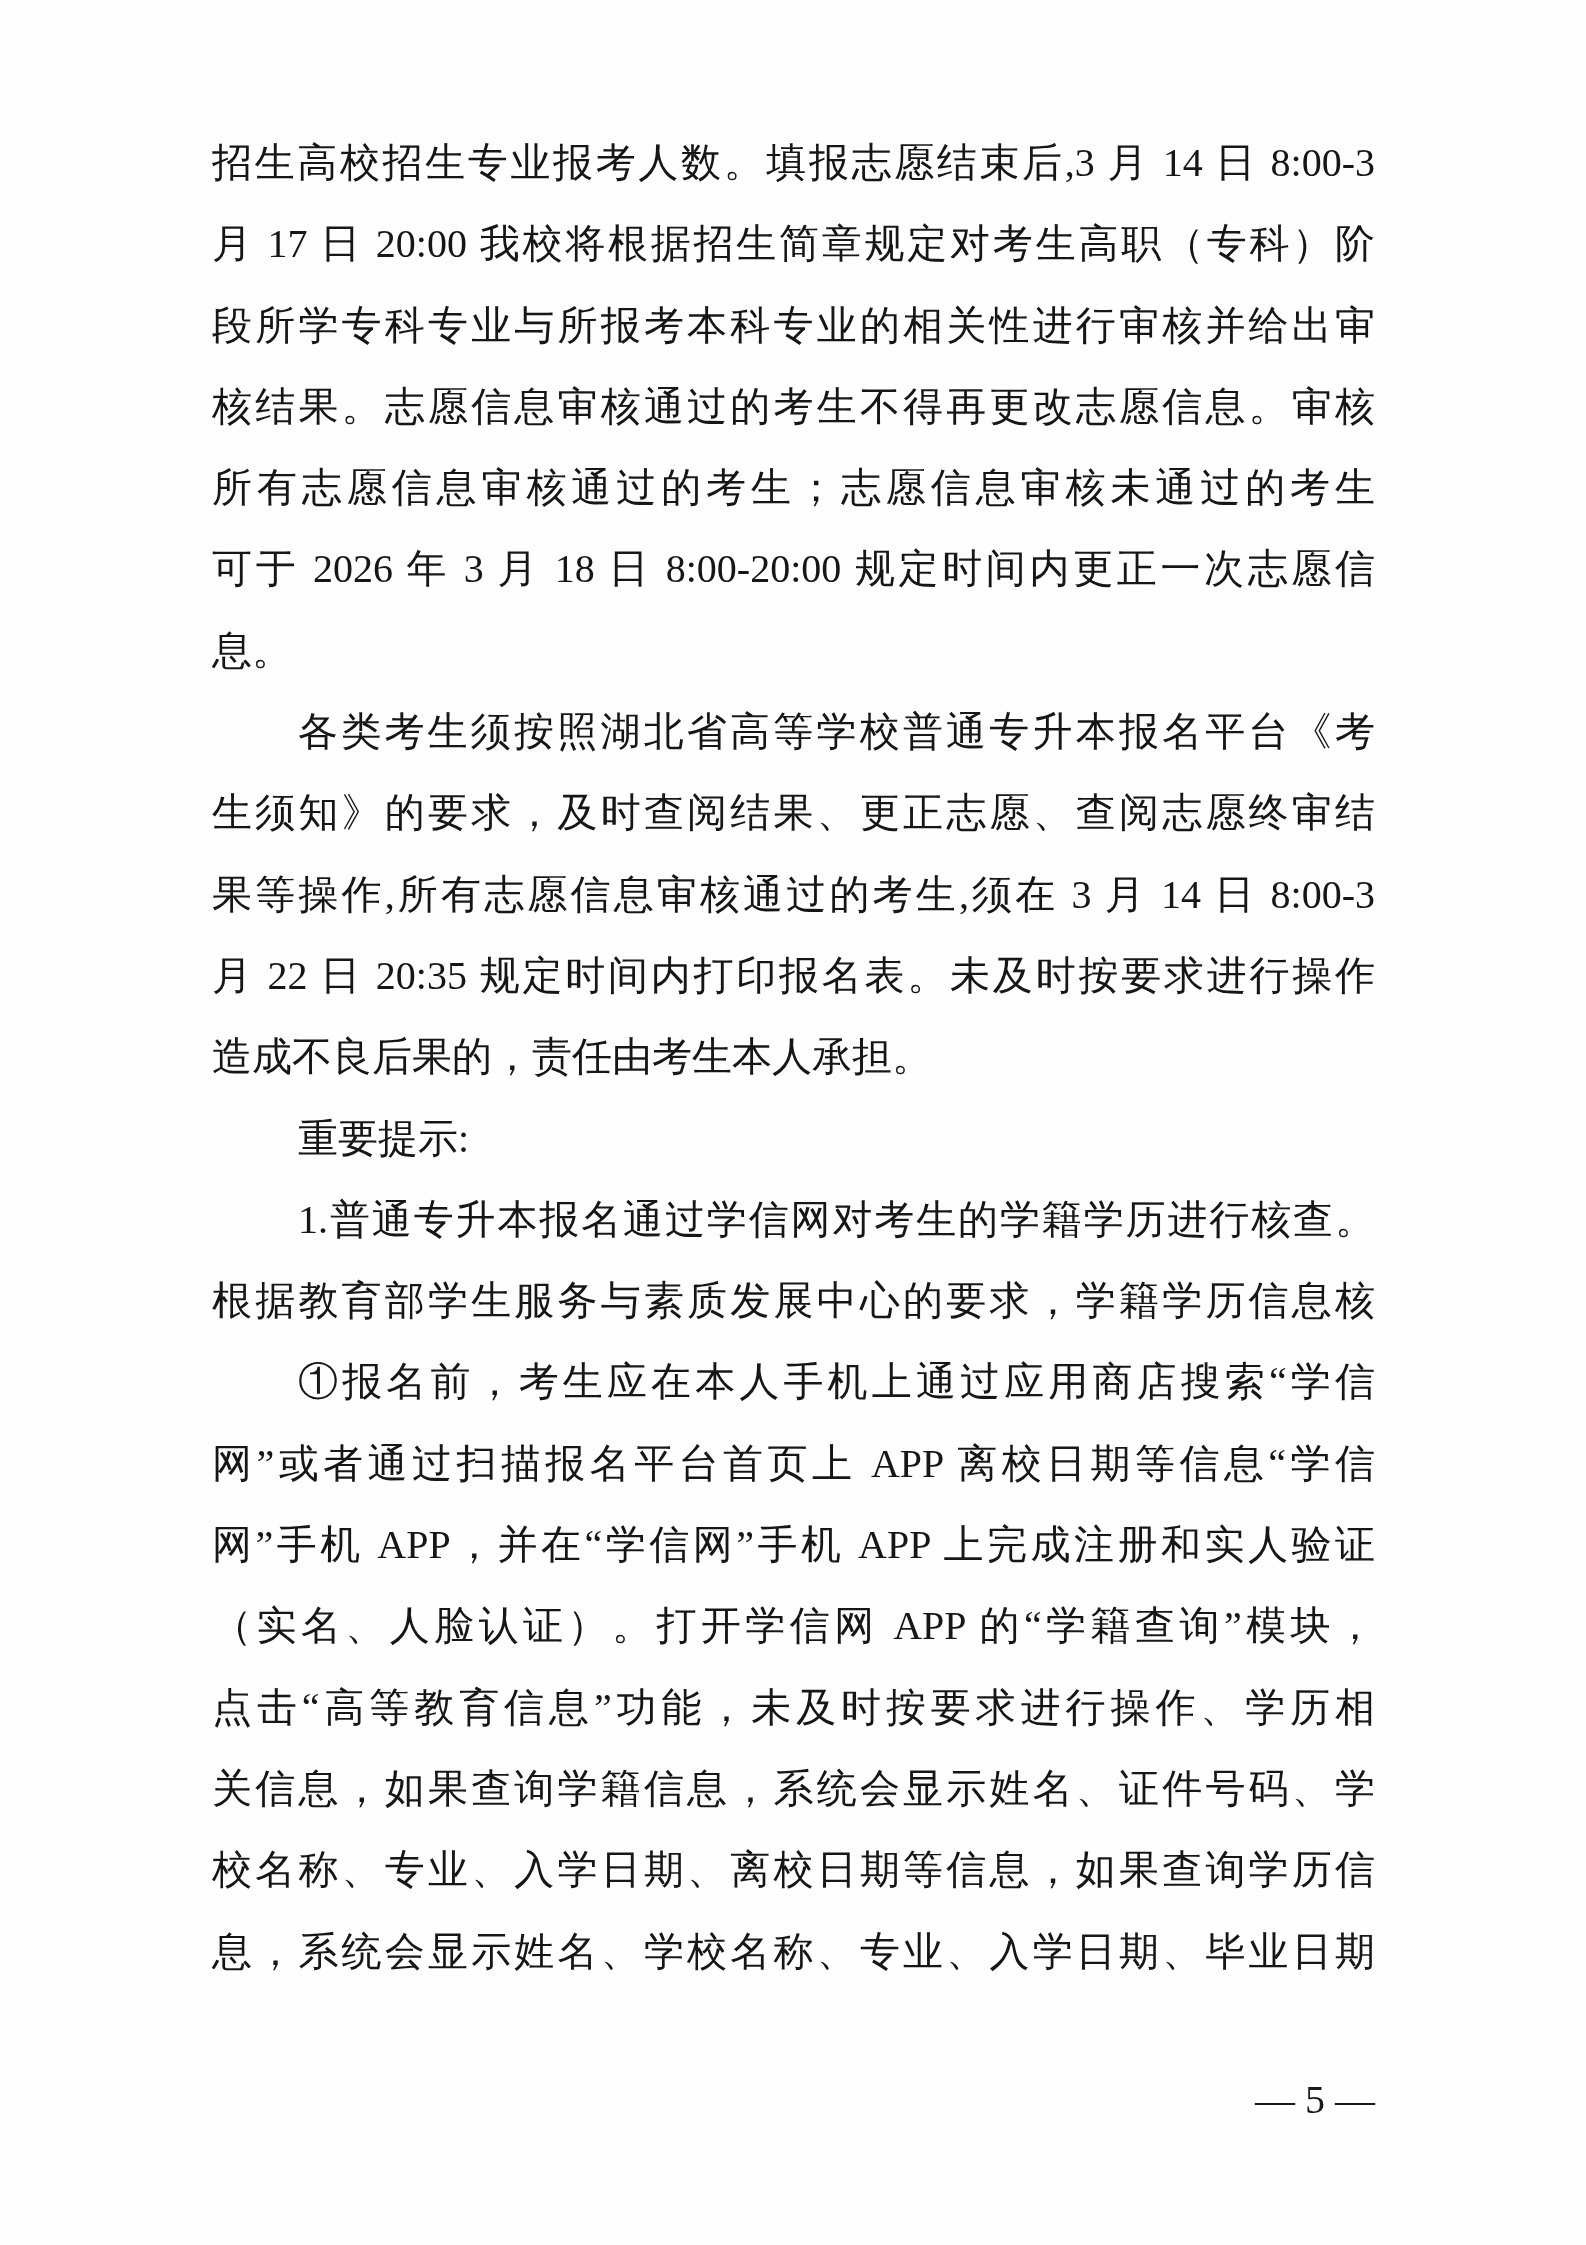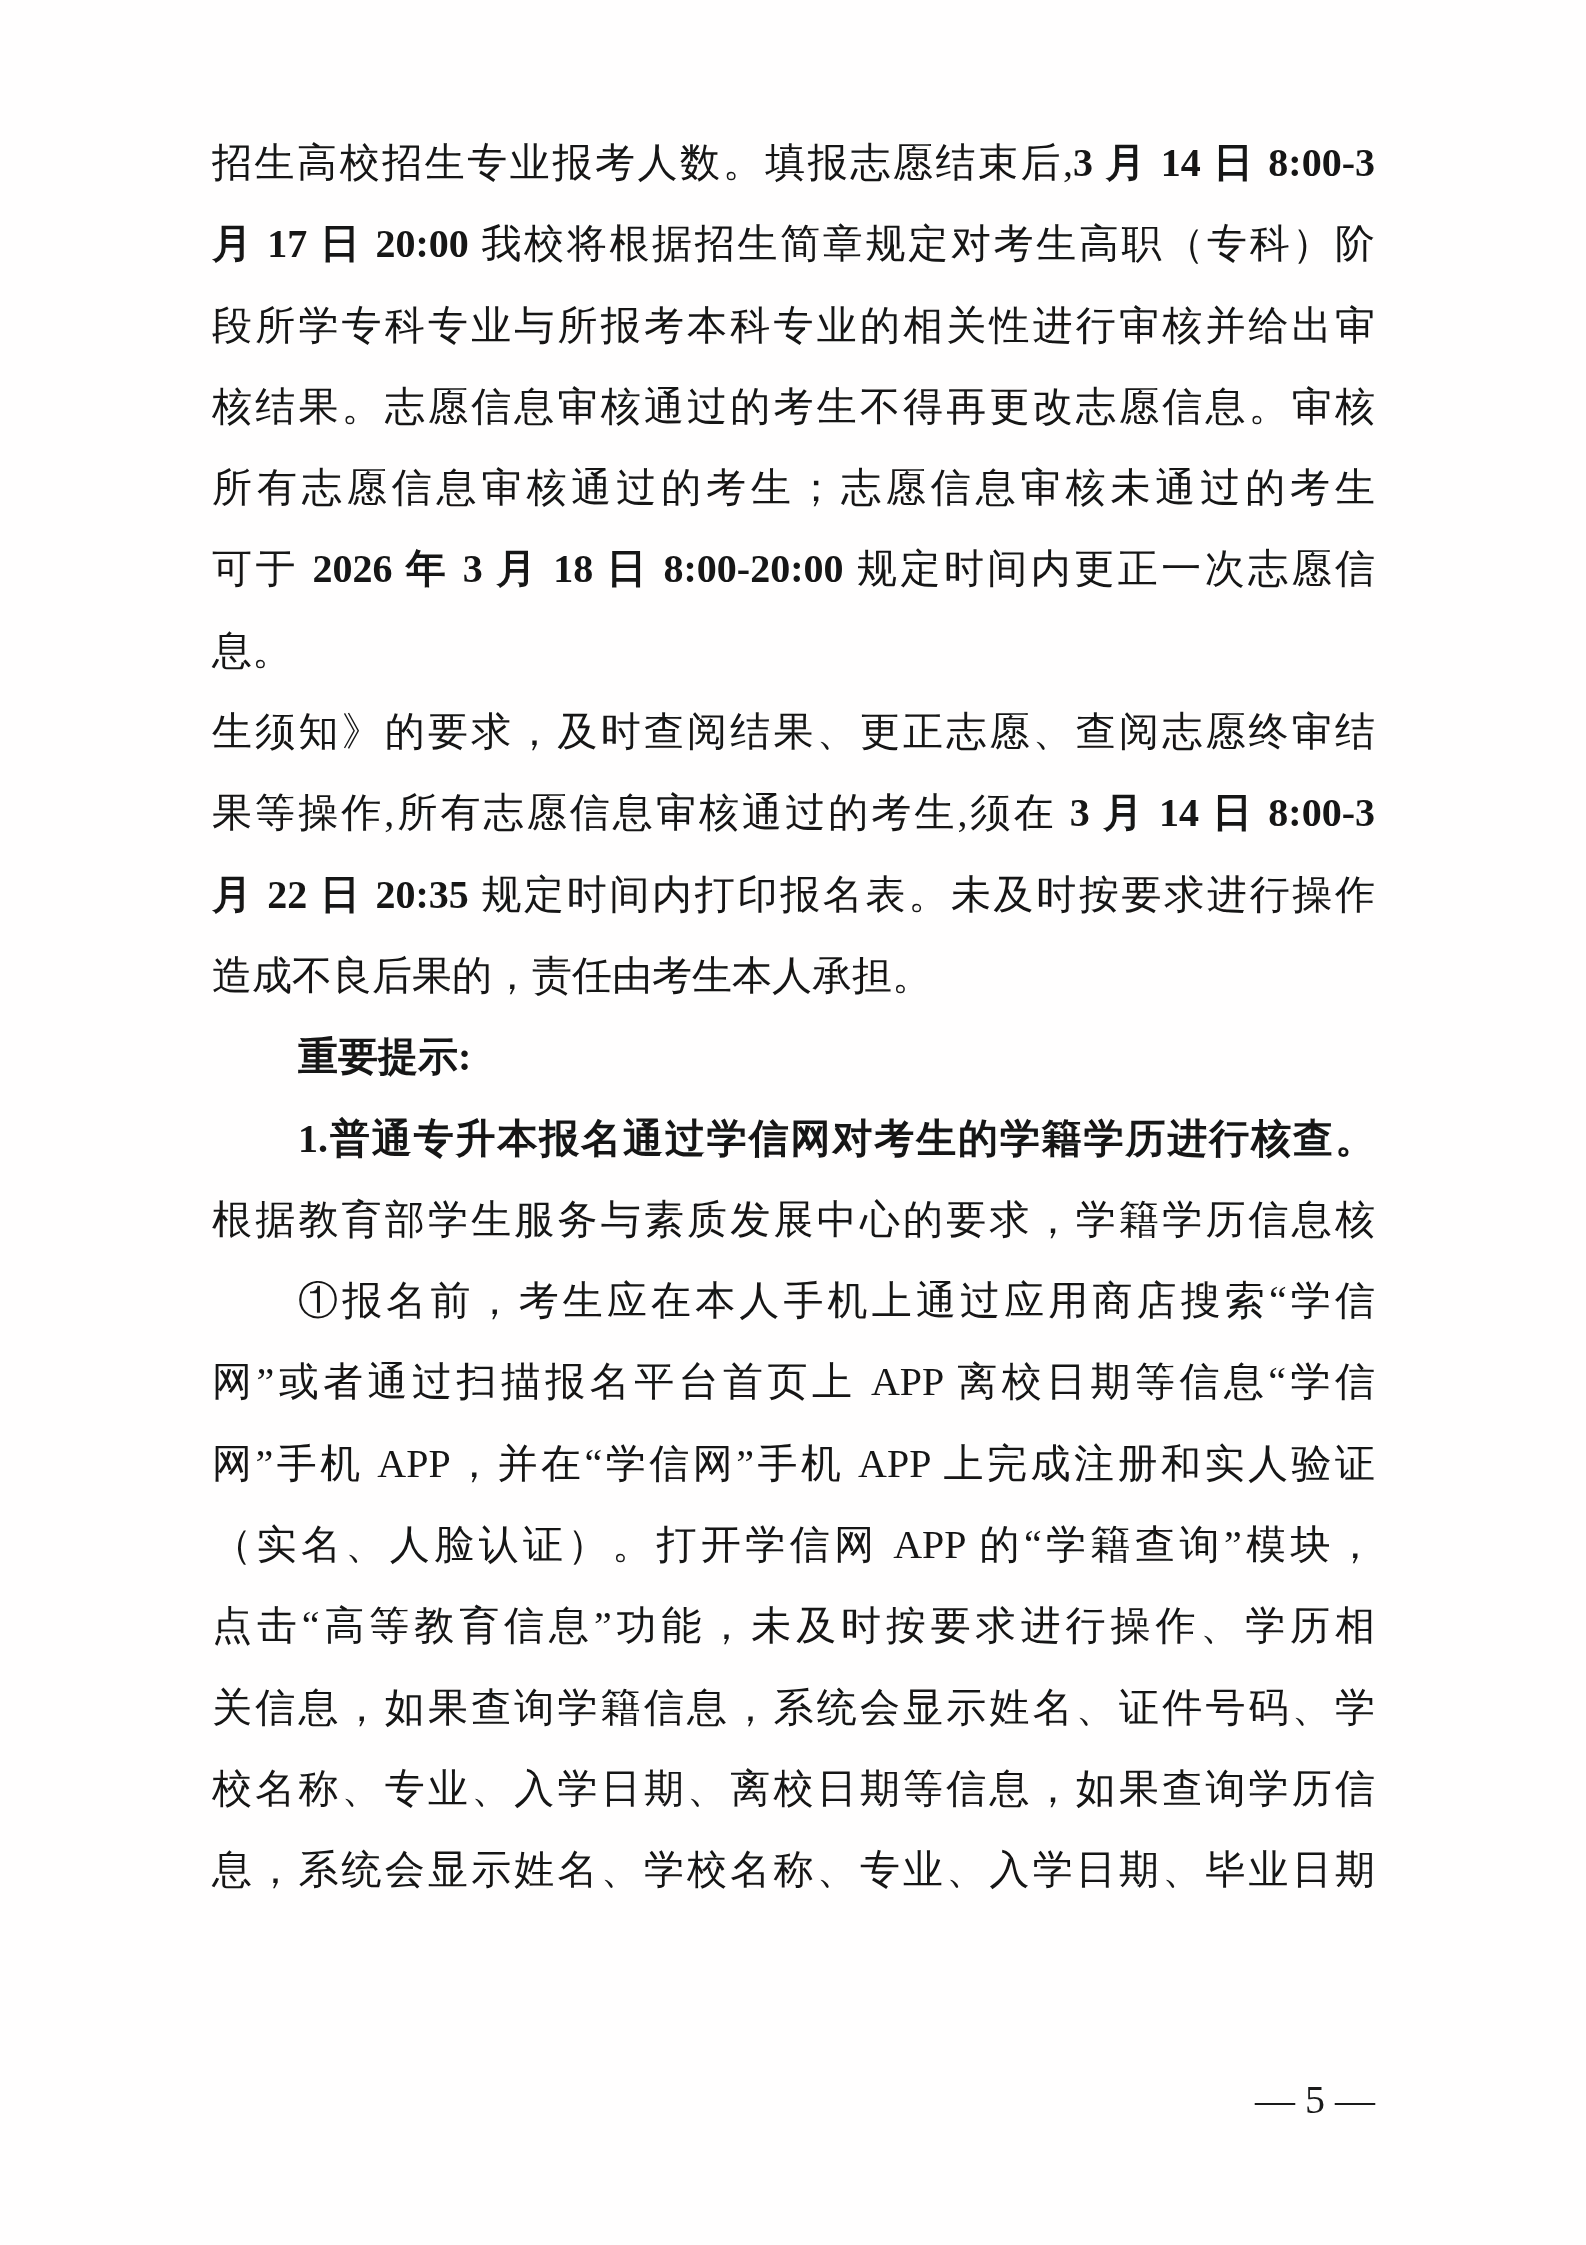--- a/index.html
+++ b/index.html
@@ -31,21 +31,21 @@
   }
   .line.j {
     text-align: justify;
     text-align-last: justify;
     text-justify: inter-character;
   }
   .line.ind {
     text-indent: 86px;
   }
   .b {
-    font-weight: bold;
+    font-weight: normal;
   }
   .footer {
     position: absolute;
     left: 212px;
     top: 2070px;
     width: 1163px;
     height: 60px;
     line-height: 60px;
     text-align: right;
     font-size: 40px;
@@ -57,20 +57,21 @@
 
 <div class="page">
   <div class="doc">
       <div class="line j"><span>招生高校招生专业报考人数。填报志愿结束后,</span><span class="b">3 月 14 日 8:00-3</span></div>
       <div class="line j"><span class="b">月 17 日 20:00</span><span> 我校将根据招生简章规定对考生高职（专科）阶</span></div>
       <div class="line j"><span>段所学专科专业与所报考本科专业的相关性进行审核并给出审</span></div>
       <div class="line j"><span>核结果。志愿信息审核通过的考生不得再更改志愿信息。审核</span></div>
       <div class="line j"><span>所有志愿信息审核通过的考生；志愿信息审核未通过的考生</span></div>
       <div class="line j"><span>可于 </span><span class="b">2026 年 3 月 18 日 8:00-20:00</span><span> 规定时间内更正一次志愿信</span></div>
       <div class="line"><span>息。</span></div>
+      <div class="line j ind"><span>各类考生须按照湖北省高等学校普通专升本报名平台《考</span></div>
       <div class="line j"><span>生须知》的要求，及时查阅结果、更正志愿、查阅志愿终审结</span></div>
       <div class="line j"><span>果等操作,所有志愿信息审核通过的考生,须在 </span><span class="b">3 月 14 日 8:00-3</span></div>
       <div class="line j"><span class="b">月 22 日 20:35</span><span> 规定时间内打印报名表。未及时按要求进行操作</span></div>
       <div class="line"><span>造成不良后果的，责任由考生本人承担。</span></div>
       <div class="line ind"><span class="b">重要提示:</span></div>
       <div class="line j ind"><span class="b">1.普通专升本报名通过学信网对考生的学籍学历进行核查。</span></div>
       <div class="line j"><span>根据教育部学生服务与素质发展中心的要求，学籍学历信息核</span></div>
       <div class="line j ind"><span>①报名前，考生应在本人手机上通过应用商店搜索“学信</span></div>
       <div class="line j"><span>网”或者通过扫描报名平台首页上 APP 离校日期等信息“学信</span></div>
       <div class="line j"><span>网”手机 APP，并在“学信网”手机 APP 上完成注册和实人验证</span></div>

